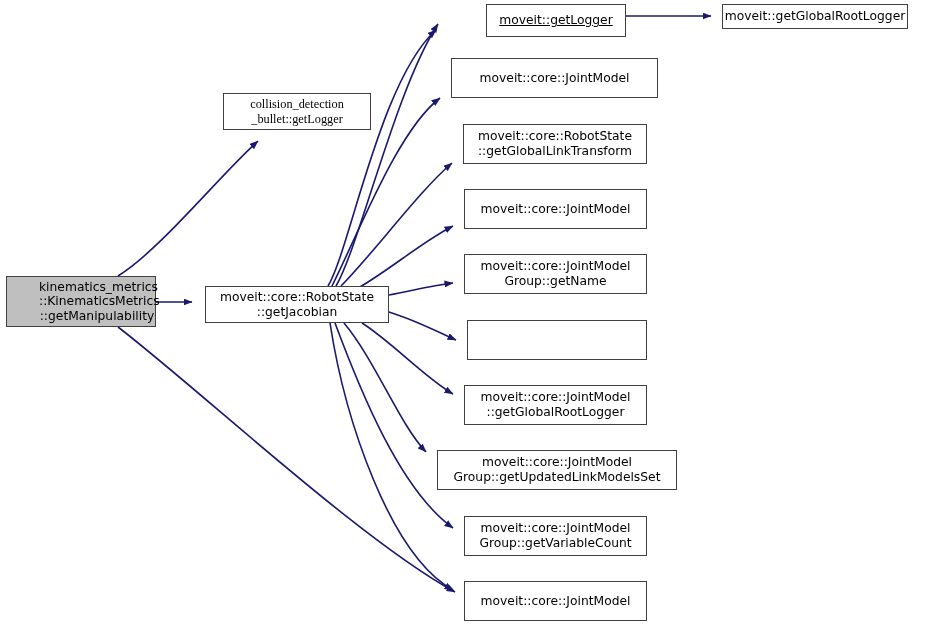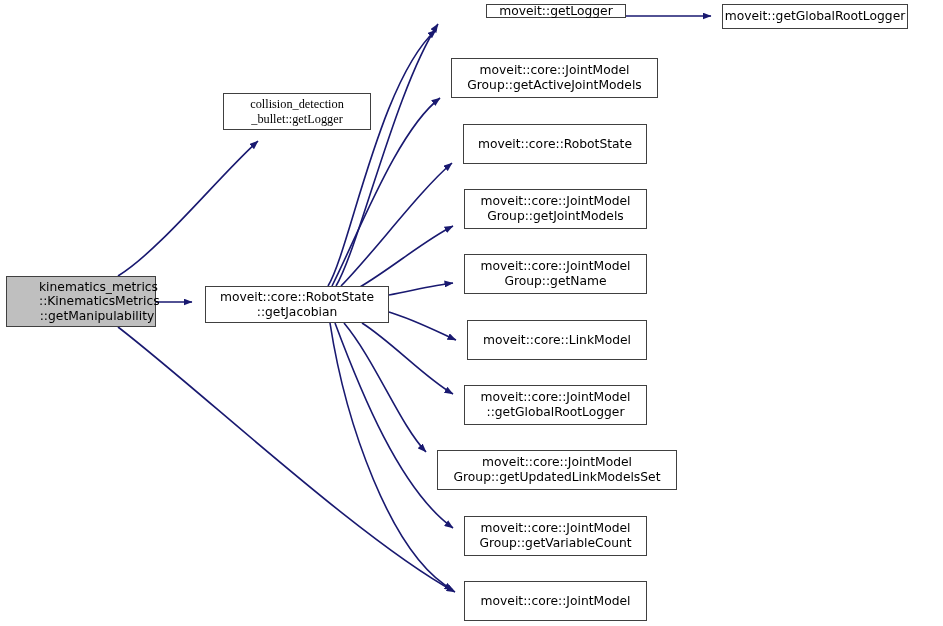--- a/index.html
+++ b/index.html
@@ -77,25 +77,25 @@
         <path d="M 344,323 C 375,360 400,425 426,452" fill="none" stroke="#191970" stroke-width="1.6" marker-end="url(#arrowhead)"></path>
         <path d="M 335,323 C 360,390 400,490 453,528" fill="none" stroke="#191970" stroke-width="1.6" marker-end="url(#arrowhead)"></path>
         <path d="M 330,323 C 345,420 390,555 453,590" fill="none" stroke="#191970" stroke-width="1.6" marker-end="url(#arrowhead)"></path>
         <path d="M 626,16 L 711,16" fill="none" stroke="#191970" stroke-width="1.6" marker-end="url(#arrowhead)"></path>
       </g>
   </svg>
   <div id="nodes-group">
       <div class="node current" style="left: 6px; top: 276px; width: 150px; height: 51px; padding-left: 32px;"><span class="ln">kinematics_metrics</span><span class="ln">::KinematicsMetrics</span><span class="ln">::getManipulability</span></div>
       <div class="node" style="left: 223px; top: 93px; width: 148px; height: 37px; font-family: Liberation Serif, serif;"><span class="ln">collision_detection</span><span class="ln">_bullet::getLogger</span></div>
       <div class="node" style="left: 205px; top: 286px; width: 184px; height: 37px;"><span class="ln">moveit::core::RobotState</span><span class="ln">::getJacobian</span></div>
-      <div class="node" style="left: 486px; top: 4px; width: 140px; height: 14px;"><span class="ln">moveit::getLogger</span></div>
+      <div class="node" style="left: 486px; top: 4px; width: 140px; height: 33px; text-decoration: underline;"><span class="ln">moveit::getLogger</span></div>
       <div class="node" style="left: 722px; top: 4px; width: 186px; height: 25px;"><span class="ln">moveit::getGlobalRootLogger</span></div>
-      <div class="node" style="left: 451px; top: 58px; width: 207px; height: 40px;"><span class="ln">moveit::core::JointModel</span><span class="ln">Group::getActiveJointModels</span></div>
-      <div class="node" style="left: 463px; top: 124px; width: 184px; height: 40px;"><span class="ln">moveit::core::RobotState</span></div>
-      <div class="node" style="left: 464px; top: 189px; width: 183px; height: 40px;"><span class="ln">moveit::core::JointModel</span><span class="ln">Group::getJointModels</span></div>
+      <div class="node" style="left: 451px; top: 58px; width: 207px; height: 40px;"><span class="ln">moveit::core::JointModel</span></div>
+      <div class="node" style="left: 463px; top: 124px; width: 184px; height: 40px;"><span class="ln">moveit::core::RobotState</span><span class="ln">::getGlobalLinkTransform</span></div>
+      <div class="node" style="left: 464px; top: 189px; width: 183px; height: 40px;"><span class="ln">moveit::core::JointModel</span></div>
       <div class="node" style="left: 464px; top: 254px; width: 183px; height: 40px;"><span class="ln">moveit::core::JointModel</span><span class="ln">Group::getName</span></div>
-      <div class="node" style="left: 467px; top: 320px; width: 180px; height: 40px;"><span class="ln">moveit::core::LinkModel</span></div>
+      <div class="node" style="left: 467px; top: 320px; width: 180px; height: 40px;"></div>
       <div class="node" style="left: 464px; top: 385px; width: 183px; height: 40px;"><span class="ln">moveit::core::JointModel</span><span class="ln">::getGlobalRootLogger</span></div>
       <div class="node" style="left: 437px; top: 450px; width: 240px; height: 40px;"><span class="ln">moveit::core::JointModel</span><span class="ln">Group::getUpdatedLinkModelsSet</span></div>
       <div class="node" style="left: 464px; top: 516px; width: 183px; height: 40px;"><span class="ln">moveit::core::JointModel</span><span class="ln">Group::getVariableCount</span></div>
       <div class="node" style="left: 464px; top: 581px; width: 183px; height: 40px;"><span class="ln">moveit::core::JointModel</span></div>
     </div>
 </div>
 
 </body></html>

